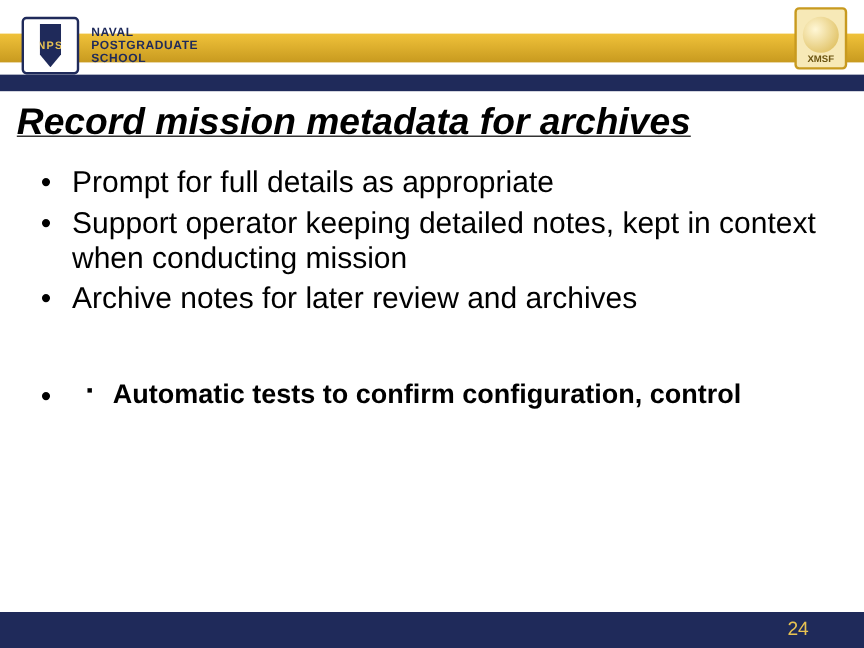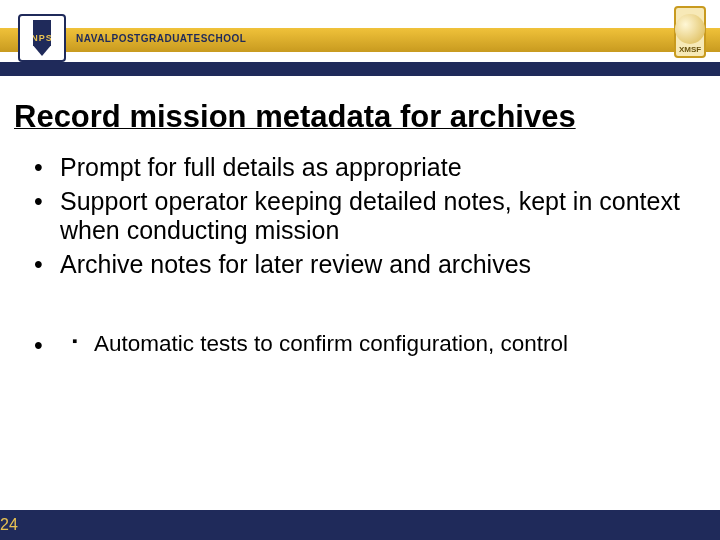--- a/index.html
+++ b/index.html
@@ -5,39 +5,39 @@
   * { box-sizing: border-box; margin: 0; padding: 0; }
   html, body { width: 720px; height: 540px; font-family: Arial, Helvetica, sans-serif; background: #fff; }
   .slide { width: 720px; height: 540px; position: relative; display: flex; flex-direction: column; }
 
   .header { height: 62px; position: relative; background: #fff; }
   .gold-bar { position: absolute; left: 0; right: 0; top: 28px; height: 24px; background: linear-gradient(#f0c23a, #c89a1f); }
   .nps-block { position: absolute; left: 18px; top: 14px; display: flex; align-items: center; gap: 10px; }
   .nps-shield { width: 48px; height: 48px; background:#fff; border:2px solid #1f2a5a; border-radius:4px; display:flex; align-items:center; justify-content:center; }
   .nps-shield-inner { width:18px; height:36px; background:#1f2a5a; clip-path: polygon(0 0, 100% 0, 100% 70%, 50% 100%, 0 70%); display:flex; align-items:center; justify-content:center; }
   .nps-shield-text { color:#e8c252; font-size:9px; font-weight:bold; letter-spacing:1px; }
-  .nps-text { display:flex; color:#1f2a5a; font-size:10px; font-weight:bold; line-height:1.1; letter-spacing:0.5px; }
-  .corner-logo { position:absolute; right:14px; top:6px; width:32px; height:52px; border:2px solid #c89a1f; background:#f7e9b7; border-radius:4px; display:flex; align-items:flex-end; justify-content:center; padding-bottom:2px; }
+  .nps-text { display:flex; flex-direction:column; color:#1f2a5a; font-size:10px; font-weight:bold; line-height:1.1; letter-spacing:0.5px; }
+  .corner-logo { position:absolute; right:14px; top:6px; width:44px; height:52px; border:2px solid #c89a1f; background:#f7e9b7; border-radius:4px; display:flex; align-items:flex-end; justify-content:center; padding-bottom:2px; }
   .corner-logo-face { position:absolute; top:6px; width:30px; height:30px; border-radius:50%; background: radial-gradient(circle at 35% 35%, #fff7d6, #d9b54a); }
   .corner-logo-label { font-size:8px; font-weight:bold; color:#6b5410; position:relative; }
 
   .navy-band { height: 14px; background: #1f2a5a; }
 
-  .title { margin: 23px 0 0 14px; font-size: 31px; font-family: Arial, sans-serif; color:#000; text-decoration: underline; text-decoration-thickness: 1px; }
+  .title { margin: 8px 0 0 14px; font-size: 31px; font-family: Arial, sans-serif; color:#000; text-decoration: underline; text-decoration-thickness: 1px; font-style: italic; }
 
   .body { flex:1; padding: 18px 28px 0 28px; color:#000; }
   ul.level1 { list-style: none; }
   ul.level1 > li { position:relative; padding-left: 32px; font-size: 25px; line-height: 1.18; margin-bottom: 4px; }
   ul.level1 > li::before { content:"•"; position:absolute; left:6px; top:0; font-size:25px; }
   .gap { height: 42px; }
   ul.level2 { list-style:none; margin-top: 6px; }
-  ul.level2 > li { position:relative; padding-left: 34px; font-size: 22.5px; line-height:1.18; margin-bottom:2px; }
+  ul.level2 > li { position:relative; padding-left: 34px; font-size: 22.5px; line-height:1.18; margin-bottom:2px;font-weight:bold; }
   ul.level2 > li::before { content:"▪"; position:absolute; left:12px; top:1px; font-size:15px; }
 
-  .footer { height: 30px; background:#1f2a5a; display:flex; align-items:center; justify-content:flex-start; padding-right:46px; }
+  .footer { height: 30px; background:#1f2a5a; display:flex; align-items:center; justify-content:flex-end; padding-right:46px; }
   .page-num { color:#e8c252; font-size:16px; }
 </style>
 </head>
 <body>
 
 <div class="slide">
 
   <div class="header">
     <div class="gold-bar"></div>
     <div class="nps-block">

